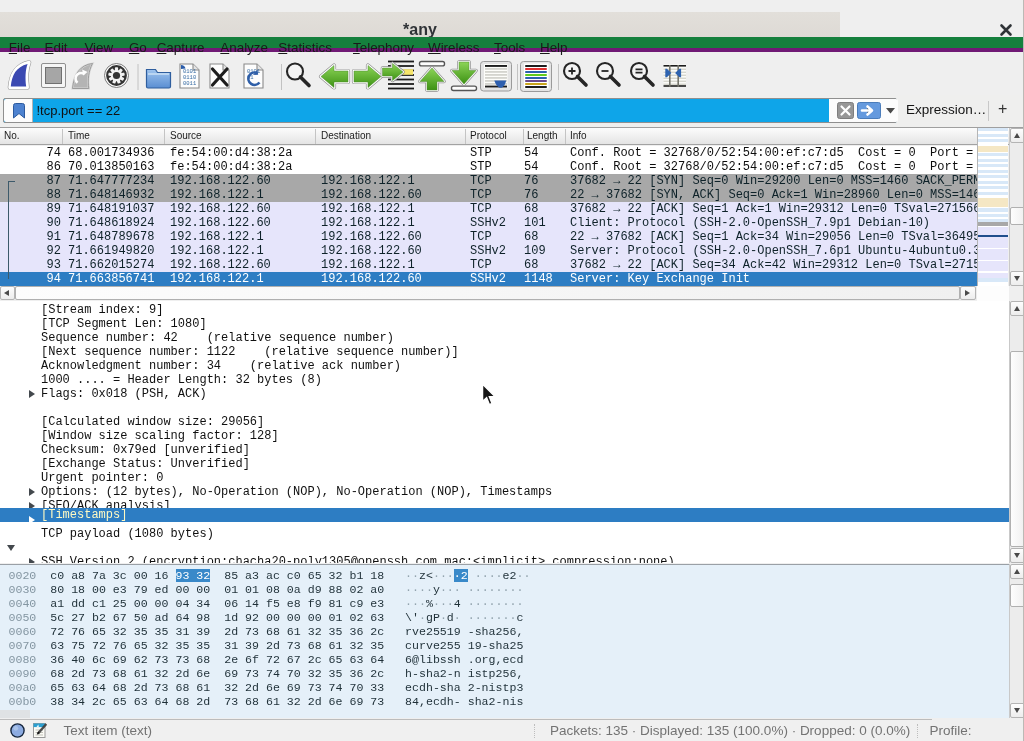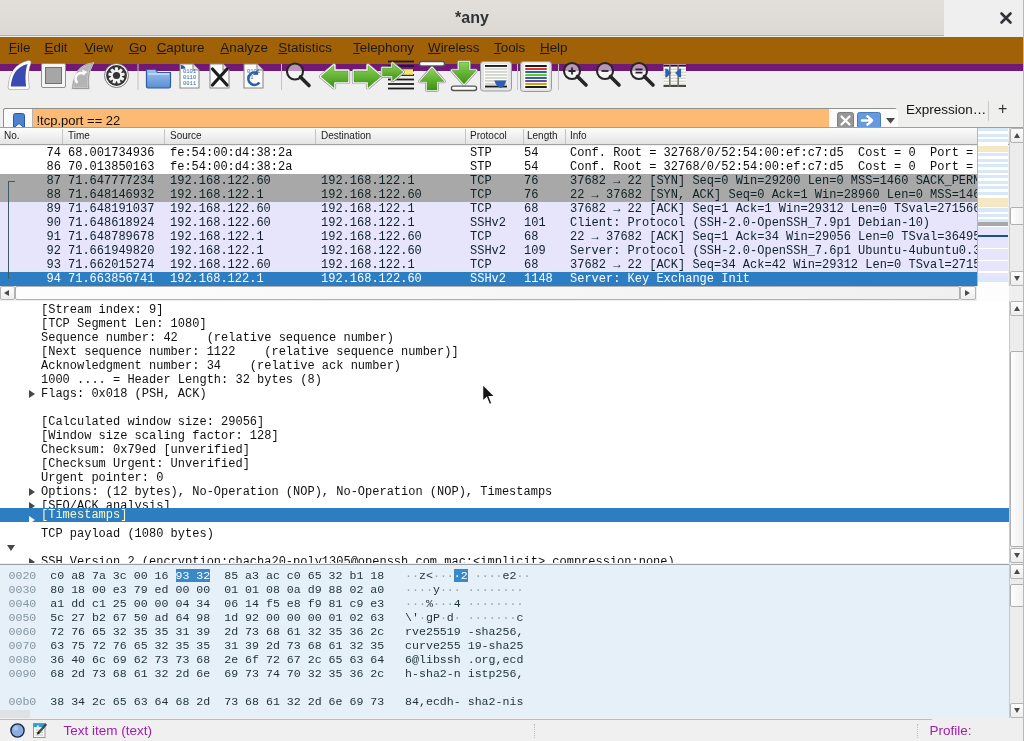--- a/index.html
+++ b/index.html
@@ -1,26 +1,26 @@
 <!DOCTYPE html>
 <html><head><meta charset="utf-8">
 <style>
 *{margin:0;padding:0;box-sizing:border-box}
 html,body{width:1024px;height:741px;overflow:hidden}
 #win{position:relative;width:1024px;height:741px;font-family:"Liberation Sans",sans-serif;background:#efefef;overflow:hidden}
 .abs{position:absolute}
 
-#title{left:0;top:0;width:944px;height:36px;background:linear-gradient(#e2dfda,#dcd8d3);border-bottom:1.5px solid #b3aea7}
+#title{left:0;top:12px;width:840px;height:36px;background:linear-gradient(#e2dfda,#dcd8d3);border-bottom:1.5px solid #b3aea7}
 #title .t{position:absolute;left:0;right:0;top:9px;text-align:center;font-size:16px;font-weight:bold;color:#2f3337}
 
-#menu{left:0;top:37px;width:1024px;height:34px;background:#a16207;border-bottom:7px solid #701a75}
+#menu{left:0;top:37px;width:1024px;height:15px;background:#15803d;border-bottom:4px solid #701a75}
 .mi{position:absolute;top:3px;font-size:13.4px;color:#1a1a1a}
 
 #fbar{left:0;top:95px;width:1024px;height:32px;background:#efefee}
-#ffield{position:absolute;left:3px;top:13px;width:894px;height:25px;background:#fdba74;border:1px solid #8f8f8f;border-radius:2px}
+#ffield{position:absolute;left:3px;top:3px;width:894px;height:25px;background:#0ea5e9;border:1px solid #8f8f8f;border-radius:2px}
 #fbook{position:absolute;left:0px;top:0px;width:29px;height:23px;background:#fcfcfc;border-right:1px solid #b4b4b4;border-radius:2px 0 0 2px}
 #ftext{position:absolute;left:32.5px;top:4px;font-size:13px;color:#111}
 .fsep{position:absolute;top:6px;width:1px;height:20px;background:#c8c8c8}
 
 #plhead{left:0;top:127px;width:1024px;height:18px;background:linear-gradient(#fcfcfc,#e4e4e4);border-top:1px solid #9f9f9f;border-bottom:1px solid #a2a2a2}
 .hc{position:absolute;top:2px;font-size:10px;color:#1c1c1c;white-space:nowrap;overflow:hidden}
 .hsep{position:absolute;top:1px;width:1px;height:15px;background:#c4c4c4}
 #plist{left:0;top:146px;width:977px;height:140px;background:#fff;overflow:hidden;font-family:"Liberation Mono",monospace;font-size:12px}
 .prow{position:absolute;left:0;width:977px;height:14px;line-height:14px;white-space:pre}
 .prow span{position:absolute;top:0;line-height:14px}
@@ -40,21 +40,21 @@
 
 #dpane{left:0;top:301px;width:1009px;height:262px;background:#fff;overflow:hidden;font-family:"Liberation Mono",monospace;font-size:12px;color:#101010}
 .dl{position:absolute;left:0;width:1009px;height:14px;line-height:14px;white-space:pre}
 
 #hpane{left:0;top:564px;width:1009px;height:154px;background:#e5f0f9;border-top:1px solid #9aa0a6;overflow:hidden;font-family:"Liberation Mono",monospace}
 .hx{position:absolute;left:8.5px;height:14px;line-height:14px;white-space:pre;font-size:11.6px;color:#1f3038}
 .off{color:#8496a2}
 .hx i{font-style:normal;color:#93a4ae}
 .hl{background:#3989c9;color:#fff}
 
-#sbar{left:0;top:719px;width:932px;height:22px;background:#f0f0f0;border-top:1px solid #bcbcbc;font-size:13.5px;color:#a21caf}
+#sbar{left:0;top:719px;width:932px;height:22px;background:#f0f0f0;border-top:1px solid #bcbcbc;font-size:13.5px;color:#737373}
 </style></head><body>
 <div id="win">
 
 <div id="title" class="abs">
       <div class="t">*any</div>
       <svg class="abs" style="left:999px;top:11px" width="14" height="14" viewBox="0 0 14 14">
         <path d="M2.5 2.5 L11.5 11.5 M11.5 2.5 L2.5 11.5" stroke="#2f3337" stroke-width="2.6" stroke-linecap="round"></path>
       </svg>
     </div>
 <div id="menu" class="abs">
@@ -311,21 +311,21 @@
       <div class="dl" style="top:15.6px"><span style="position:absolute;left:41px">[TCP Segment Len: 1080]</span></div>
       <div class="dl" style="top:29.6px"><span style="position:absolute;left:41px">Sequence number: 42    (relative sequence number)</span></div>
       <div class="dl" style="top:43.7px"><span style="position:absolute;left:41px">[Next sequence number: 1122    (relative sequence number)]</span></div>
       <div class="dl" style="top:57.7px"><span style="position:absolute;left:41px">Acknowledgment number: 34    (relative ack number)</span></div>
       <div class="dl" style="top:71.8px"><span style="position:absolute;left:41px">1000 .... = Header Length: 32 bytes (8)</span></div>
       <div class="dl" style="top:85.8px"><span style="position:absolute;left:41px">Flags: 0x018 (PSH, ACK)</span></div>
       <div class="tri" style="left:29px;top:88.8px;border-left:6px solid #43484d;border-top:4px solid transparent;border-bottom:4px solid transparent"></div>
       <div class="dl" style="top:113.9px"><span style="position:absolute;left:41px">[Calculated window size: 29056]</span></div>
       <div class="dl" style="top:128.0px"><span style="position:absolute;left:41px">[Window size scaling factor: 128]</span></div>
       <div class="dl" style="top:142.0px"><span style="position:absolute;left:41px">Checksum: 0x79ed [unverified]</span></div>
-      <div class="dl" style="top:156.1px"><span style="position:absolute;left:41px">[Checksum Urgent: Unverified]</span></div>
+      <div class="dl" style="top:156.1px"><span style="position:absolute;left:41px">[Exchange Status: Unverified]</span></div>
       <div class="dl" style="top:170.1px"><span style="position:absolute;left:41px">Urgent pointer: 0</span></div>
       <div class="dl" style="top:184.2px"><span style="position:absolute;left:41px">Options: (12 bytes), No-Operation (NOP), No-Operation (NOP), Timestamps</span></div>
       <div class="tri" style="left:29px;top:187.2px;border-left:6px solid #43484d;border-top:4px solid transparent;border-bottom:4px solid transparent"></div>
       <div class="dl" style="top:198.2px"><span style="position:absolute;left:41px">[SEQ/ACK analysis]</span></div>
       <div class="tri" style="left:29px;top:201.2px;border-left:6px solid #43484d;border-top:4px solid transparent;border-bottom:4px solid transparent"></div>
       <div class="dl" style="top:207px;background:#2d7dc3;color:#fef9c3"><span style="position:absolute;left:41px">[Timestamps]</span></div>
       <div class="tri" style="left:29px;top:215.2px;border-left:6px solid #fff;border-top:4px solid transparent;border-bottom:4px solid transparent"></div>
       <div class="dl" style="top:226.3px"><span style="position:absolute;left:41px">TCP payload (1080 bytes)</span></div>
       <div class="tri" style="left:7px;top:244.4px;border-top:6px solid #43484d;border-left:4px solid transparent;border-right:4px solid transparent"></div>
       <div class="dl" style="top:254.4px"><span style="position:absolute;left:41px">SSH Version 2 (encryption:chacha20-poly1305@openssh.com mac:&lt;implicit&gt; compression:none)</span></div>
@@ -340,20 +340,21 @@
     </div>
 <div id="hpane" class="abs">
       <div class="hx" style="top:4px"><span class="off">0020</span>  c0 a8 7a 3c 00 16 <span class="hl">93 32</span>  85 a3 ac c0 65 32 b1 18   <i>··</i>z&lt;<i>···</i><span class="hl">·2</span> <i>····</i>e2<i>··</i></div>
       <div class="hx" style="top:18px"><span class="off">0030</span>  80 18 00 e3 79 ed 00 00  01 01 08 0a d9 88 02 a0   <i>····</i>y<i>···</i> <i>········</i></div>
       <div class="hx" style="top:32px"><span class="off">0040</span>  a1 dd c1 25 00 00 04 34  06 14 f5 e8 f9 81 c9 e3   <i>···</i>%<i>···</i>4 <i>········</i></div>
       <div class="hx" style="top:46px"><span class="off">0050</span>  5c 27 b2 67 50 ad 64 98  1d 92 00 00 00 01 02 63   \'<i>·</i>gP<i>·</i>d<i>·</i> <i>·······</i>c</div>
       <div class="hx" style="top:60px"><span class="off">0060</span>  72 76 65 32 35 35 31 39  2d 73 68 61 32 35 36 2c   rve25519 -sha256,</div>
       <div class="hx" style="top:74px"><span class="off">0070</span>  63 75 72 76 65 32 35 35  31 39 2d 73 68 61 32 35   curve255 19-sha25</div>
       <div class="hx" style="top:88px"><span class="off">0080</span>  36 40 6c 69 62 73 73 68  2e 6f 72 67 2c 65 63 64   6@libssh .org,ecd</div>
       <div class="hx" style="top:102px"><span class="off">0090</span>  68 2d 73 68 61 32 2d 6e  69 73 74 70 32 35 36 2c   h-sha2-n istp256,</div>
+      <div class="hx" style="top:116px"><span class="off">00a0</span>  65 63 64 68 2d 73 68 61  32 2d 6e 69 73 74 70 33   ecdh-sha 2-nistp3</div>
       <div class="hx" style="top:130px"><span class="off">00b0</span>  38 34 2c 65 63 64 68 2d  73 68 61 32 2d 6e 69 73   84,ecdh- sha2-nis</div>
     </div>
 <div class="abs" style="left:0;top:710px;width:30px;height:8px;background:#dfe2e4"></div>
 <div class="sb abs" style="left:1009px;top:564px;width:15px;height:154px;border-left:1px solid #c9c9c9">
       <div class="sbb" style="left:0px;top:0px;width:15px;height:15px"></div>
       <div class="tri" style="left:4px;top:5px;border-left:3.5px solid transparent;border-right:3.5px solid transparent;border-bottom:5px solid #4a4a4a"></div>
       <div class="sbb" style="left:0px;top:139px;width:15px;height:15px"></div>
       <div class="tri" style="left:4px;top:144px;border-left:3.5px solid transparent;border-right:3.5px solid transparent;border-top:5px solid #4a4a4a"></div>
       <div class="sbt" style="left:0px;top:20px;width:15px;height:23px"></div>
     </div>
@@ -367,19 +368,20 @@
         <rect x="0.5" y="0.5" width="11.5" height="3.6" fill="#2b9fd0"></rect>
         <path d="M3.5 4 l1.8 -2.4 l0.6 2.4 z" fill="#eaf6fc"></path>
         <line x1="2.5" y1="7" x2="10" y2="7" stroke="#c2c2ba"></line>
         <line x1="2.5" y1="9.5" x2="10" y2="9.5" stroke="#c2c2ba"></line>
         <line x1="2.5" y1="12" x2="10" y2="12" stroke="#c2c2ba"></line>
         <path d="M12.6 0.6 L13.8 1.8 L6.2 10.6 L4.2 11.2 L4.8 9.2 Z" fill="#4a4a4a" stroke="#2b2b2b" stroke-width="0.5"></path>
         <path d="M5.4 8.6 L6.8 10 L6.2 10.6 L4.2 11.2 L4.8 9.2 Z" fill="#111"></path>
       </svg>
       <span class="abs" style="left:63.5px;top:3px">Text item (text)</span>
       <div class="abs" style="left:534px;top:4px;width:1px;height:14px;border-left:1px dotted #bdbdbd"></div>
+      <span class="abs" style="left:550px;top:3px">Packets: 135 · Displayed: 135 (100.0%) · Dropped: 0 (0.0%)</span>
       <div class="abs" style="left:917px;top:4px;width:1px;height:14px;border-left:1px dotted #bdbdbd"></div>
       <span class="abs" style="left:929.5px;top:3px">Profile: Default</span>
     </div>
 <svg class="abs" style="left:481px;top:383px" width="16" height="24" viewBox="0 0 16 24">
       <path d="M1.5 1 L1.5 18.6 L5.6 14.8 L8.3 21.6 L11.1 20.4 L8.4 13.7 L14 13.5 Z" fill="#161616" stroke="#fff" stroke-width="1.5"></path>
     </svg>
 <div class="abs" style="left:1022.6px;top:0;width:1.4px;height:741px;background:#bcb9b5"></div>
 </div>
 </body></html>

